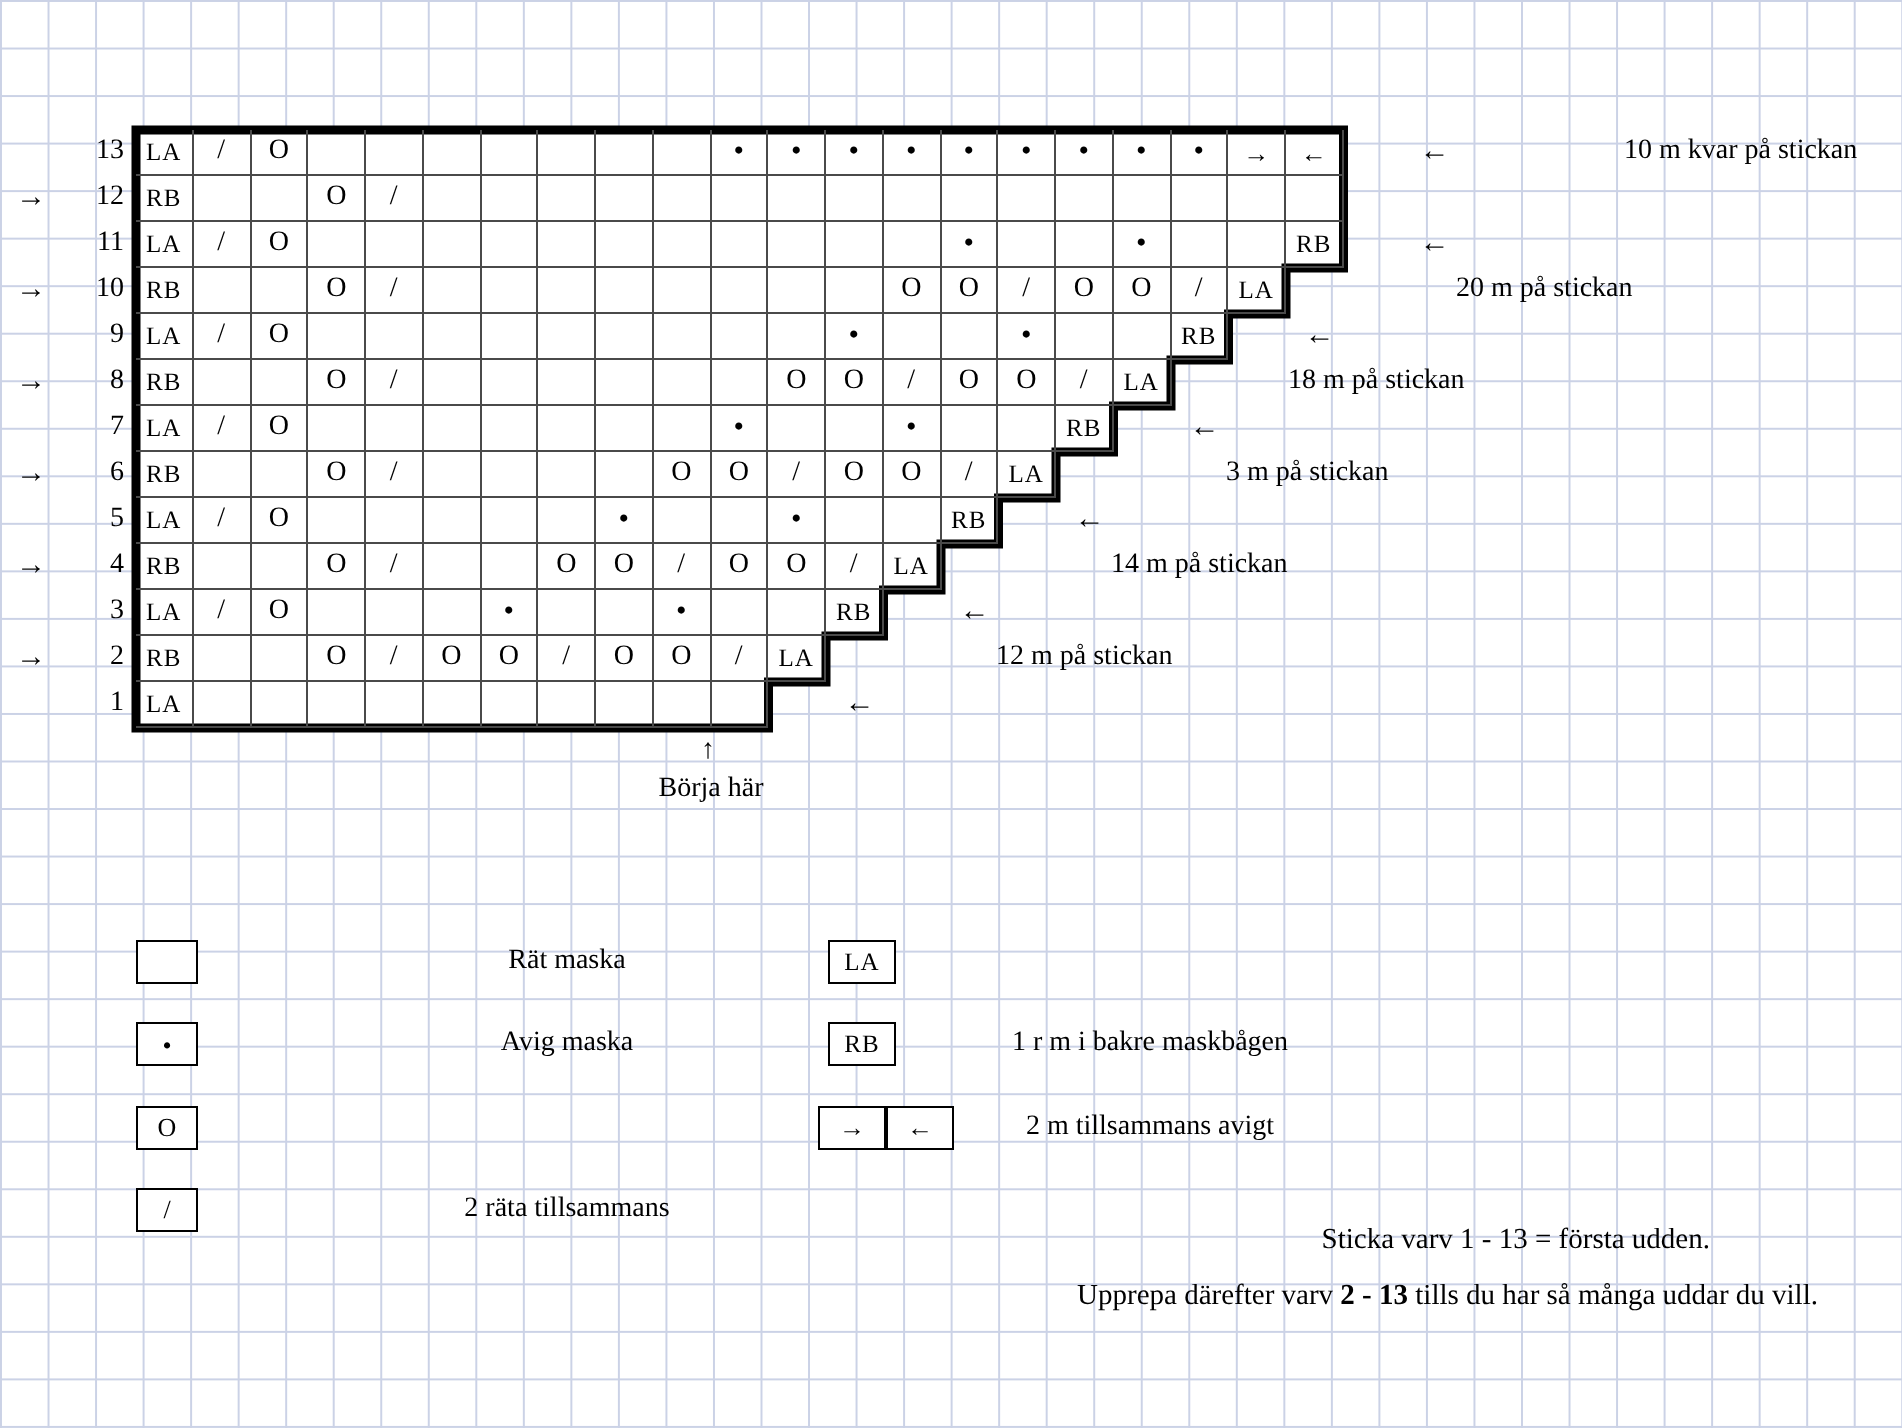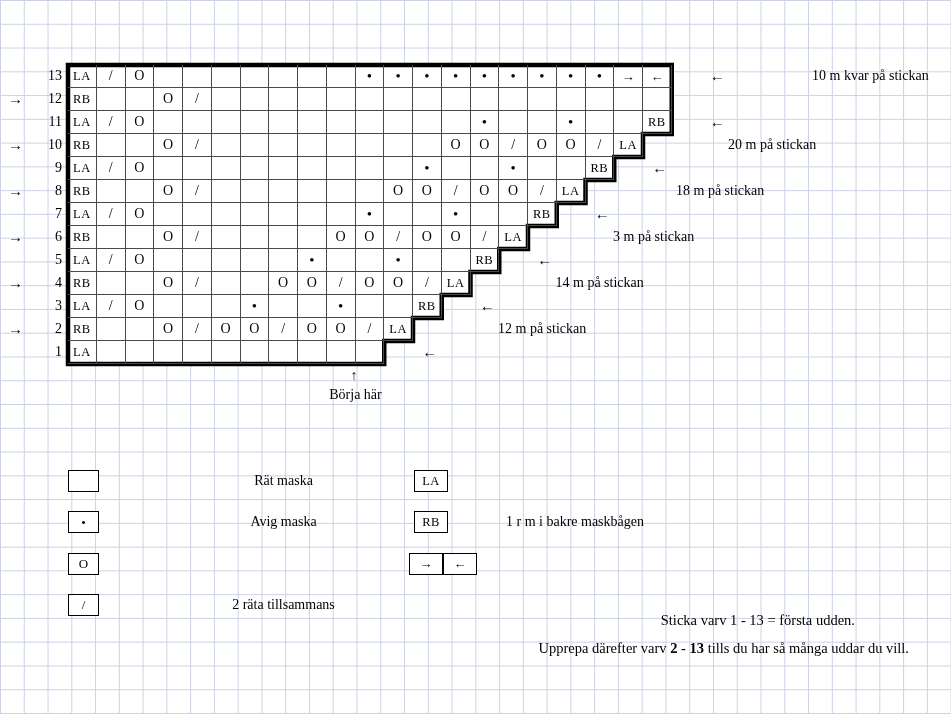--- a/index.html
+++ b/index.html
@@ -184,21 +184,21 @@
       <div class="cell" style="left: 326.75px; top: 180px; width: 28.75px; height: 23px;"></div>
       <div class="cell" style="left: 355.5px; top: 180px; width: 28.75px; height: 23px;"></div>
       <div class="cell" style="left: 384.25px; top: 180px; width: 28.75px; height: 23px;">O</div>
       <div class="cell" style="left: 413px; top: 180px; width: 28.75px; height: 23px;">O</div>
       <div class="cell" style="left: 441.75px; top: 180px; width: 28.75px; height: 23px;">/</div>
       <div class="cell" style="left: 470.5px; top: 180px; width: 28.75px; height: 23px;">O</div>
       <div class="cell" style="left: 499.25px; top: 180px; width: 28.75px; height: 23px;">O</div>
       <div class="cell" style="left: 528px; top: 180px; width: 28.75px; height: 23px;">/</div>
       <div class="cell letter" style="left: 556.75px; top: 180px; width: 28.75px; height: 23px;">LA</div>
       <div class="arrow" style="left: 8px; top: 182px;">→</div>
-      <div class="annot" style="left: 676px; top: 183px; font-family: Liberation Serif, serif;">18 m på stickan</div>
+      <div class="annot" style="left: 644px; top: 183px; font-family: Liberation Serif, serif;">18 m på stickan</div>
       <div class="rownum" style="left: 22px; top: 206px;">7</div>
       <div class="cell letter" style="left: 68px; top: 203px; width: 28.75px; height: 23px;">LA</div>
       <div class="cell" style="left: 96.75px; top: 203px; width: 28.75px; height: 23px;">/</div>
       <div class="cell" style="left: 125.5px; top: 203px; width: 28.75px; height: 23px;">O</div>
       <div class="cell" style="left: 154.25px; top: 203px; width: 28.75px; height: 23px;"></div>
       <div class="cell" style="left: 183px; top: 203px; width: 28.75px; height: 23px;"></div>
       <div class="cell" style="left: 211.75px; top: 203px; width: 28.75px; height: 23px;"></div>
       <div class="cell" style="left: 240.5px; top: 203px; width: 28.75px; height: 23px;"></div>
       <div class="cell" style="left: 269.25px; top: 203px; width: 28.75px; height: 23px;"></div>
       <div class="cell" style="left: 298px; top: 203px; width: 28.75px; height: 23px;"></div>
@@ -316,16 +316,17 @@
       <div class="legend-box" style="left: 68px; top: 511.3px; width: 31px; height: 22px;">•</div>
       <div class="legend-label" style="left: 181px; top: 514.3px; width: 205px;">Avig maska</div>
       <div class="legend-box" style="left: 68px; top: 552.6px; width: 31px; height: 22px;">O</div>
       <div class="legend-box" style="left: 68px; top: 593.9px; width: 31px; height: 22px;">/</div>
       <div class="legend-label" style="left: 181px; top: 596.9px; width: 205px;">2 räta tillsammans</div>
       <div class="legend-box letter" style="left: 414px; top: 470px; width: 34px; height: 22px;">LA</div>
       <div class="legend-box letter" style="left: 414px; top: 511.3px; width: 34px; height: 22px;">RB</div>
       <div class="legend-label" style="left: 455px; top: 514.3px; width: 240px;">1 r m i bakre maskbågen</div>
       <div class="legend-box" style="left: 409px; top: 552.6px; width: 34px; height: 22px;">→</div>
       <div class="legend-box" style="left: 443px; top: 552.6px; width: 34px; height: 22px;">←</div>
+      <div class="legend-label" style="left: 455px; top: 555.6px; width: 240px;">2 m tillsammans avigt</div>
     </div>
   <div class="note note1">Sticka varv 1 - 13 = första udden.</div>
   <div class="note note2"><span>Upprepa därefter varv </span><b>2 - 13</b><span> tills du har så många uddar du vill.</span></div>
 </div>
 
 </body></html>

